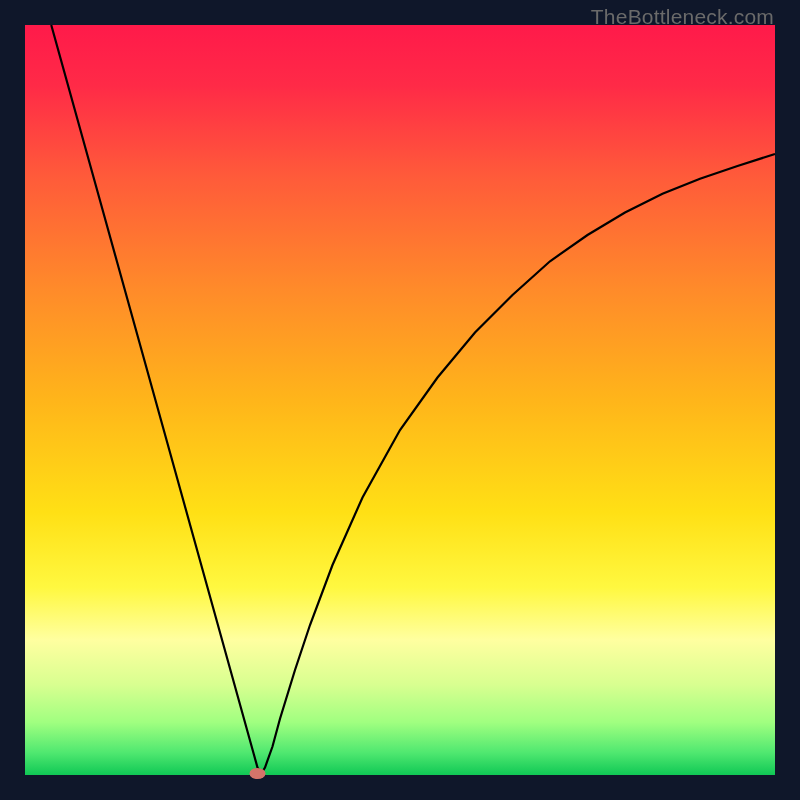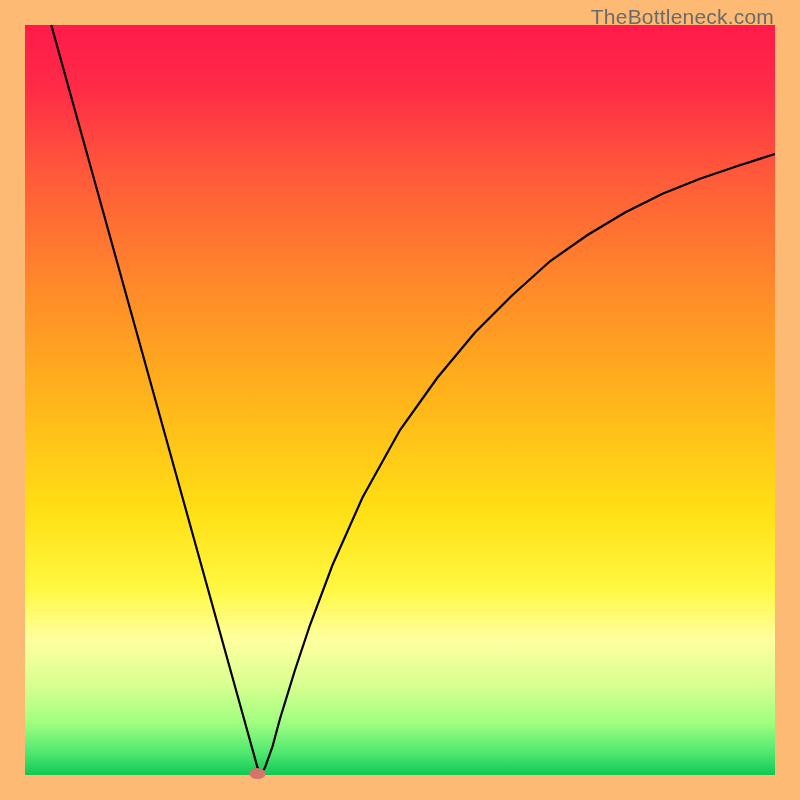--- a/index.html
+++ b/index.html
@@ -8,21 +8,21 @@
     background: #000;
     width: 800px;
     height: 800px;
     overflow: hidden;
     font-family: Arial, sans-serif;
   }
   .chart-container {
     width: 800px;
     height: 800px;
     position: relative;
-    background: #fdba74;
+    background: #0f172a;
   }
   .watermark {
     position: absolute;
     top: 5px;
     right: 26px;
     color: #6a6a6a;
     font-size: 21px;
     font-weight: normal;
     z-index: 10;
     letter-spacing: 0.2px;

